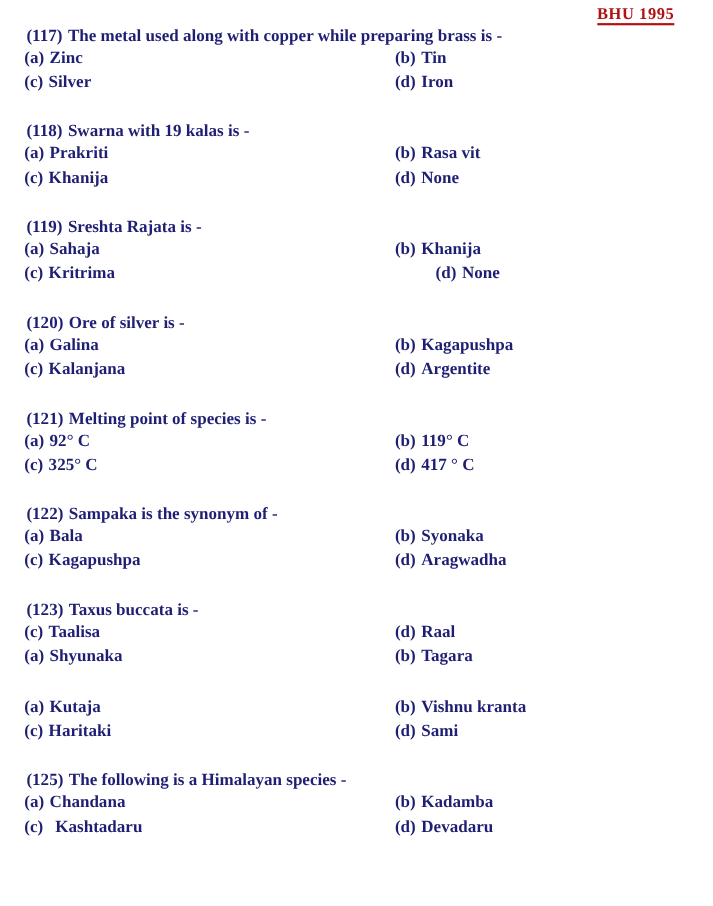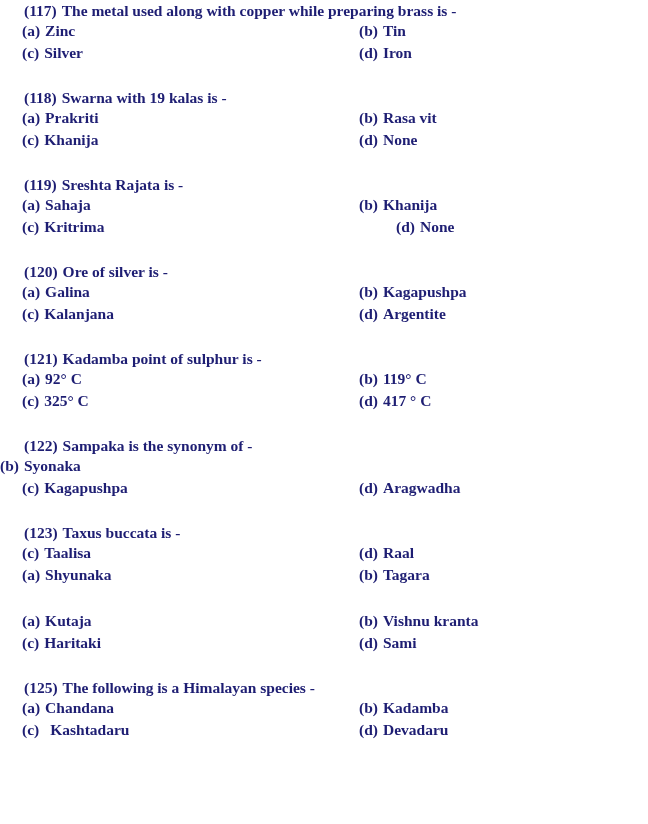--- a/index.html
+++ b/index.html
@@ -75,20 +75,23 @@
     padding-left: 37px;
   }
   .label-wide-gap {
     margin-right: 11px;
   }
 </style>
 </head>
 <body>
 
 <div class="page">
+  <div class="header">
+    <span class="tag">BHU 1995</span>
+  </div>
   <main class="questions" id="question-list">
   <section class="question">
     <div class="q-line">
       <span class="q-num">(117)</span><span>The metal used along with copper while preparing brass is -</span>
     </div>
     <div class="opt-row">
       <div class="opt col-left">
         <span class="opt-label">(a)</span><span class="opt-text">Zinc</span>
       </div>
       <div class="opt col-right">
@@ -166,21 +169,21 @@
         <span class="opt-label">(c)</span><span class="opt-text">Kalanjana</span>
       </div>
       <div class="opt col-right">
         <span class="opt-label">(d)</span><span class="opt-text">Argentite</span>
       </div>
     </div>
   </section>
 
   <section class="question">
     <div class="q-line">
-      <span class="q-num">(121)</span><span>Kadamba point of sulphur is -</span>
+      <span class="q-num">(121)</span><span>Melting point of species is -</span>
     </div>
     <div class="opt-row">
       <div class="opt col-left">
         <span class="opt-label">(a)</span><span class="opt-text">92° C</span>
       </div>
       <div class="opt col-right">
         <span class="opt-label">(b)</span><span class="opt-text">119° C</span>
       </div>
     </div>
     <div class="opt-row">
@@ -191,20 +194,23 @@
         <span class="opt-label">(d)</span><span class="opt-text">417 ° C</span>
       </div>
     </div>
   </section>
 
   <section class="question">
     <div class="q-line">
       <span class="q-num">(122)</span><span>Sampaka is the synonym of -</span>
     </div>
     <div class="opt-row">
+      <div class="opt col-left">
+        <span class="opt-label">(a)</span><span class="opt-text">Bala</span>
+      </div>
       <div class="opt col-right">
         <span class="opt-label">(b)</span><span class="opt-text">Syonaka</span>
       </div>
     </div>
     <div class="opt-row">
       <div class="opt col-left">
         <span class="opt-label">(c)</span><span class="opt-text">Kagapushpa</span>
       </div>
       <div class="opt col-right">
         <span class="opt-label">(d)</span><span class="opt-text">Aragwadha</span>

